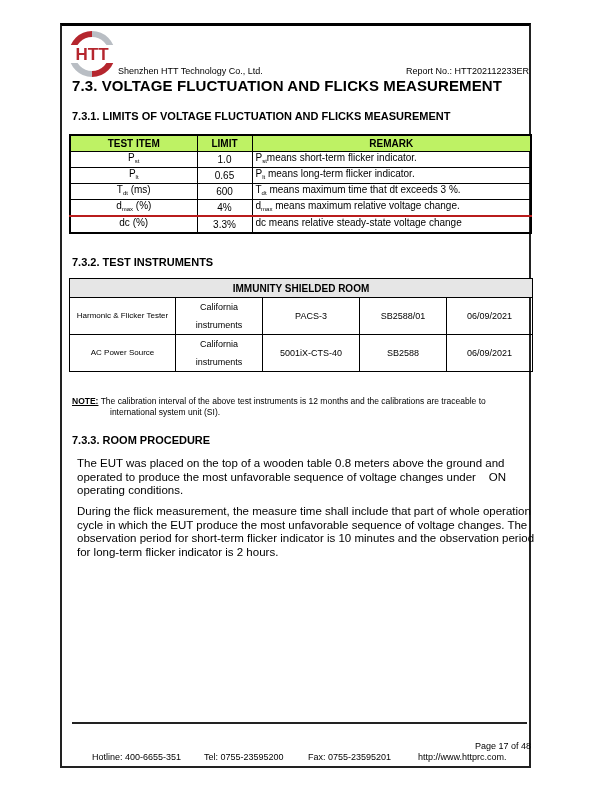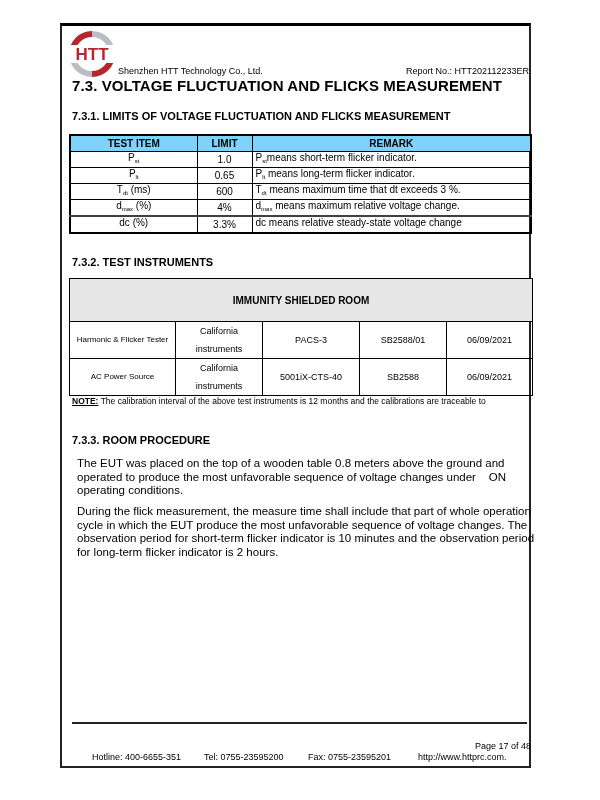--- a/index.html
+++ b/index.html
@@ -12,29 +12,29 @@
   .company { position: absolute; left: 118px; top: 66px; font-size: 9px; }
   .report-no { position: absolute; right: 71px; top: 66px; font-size: 9px; }
   .h1 { position: absolute; left: 72px; top: 77px; font-size: 15px; font-weight: bold; letter-spacing: 0.1px; }
   .h2 { position: absolute; left: 72px; font-size: 11px; font-weight: bold; }
   .h2.s1 { top: 110px; }
   .h2.s2 { top: 256px; }
   .h2.s3 { top: 434px; }
 
   table { border-collapse: collapse; position: absolute; font-size: 10px; }
   .t1 { left: 69px; top: 134px; width: 463px; border: 2px solid #000; }
-  .t1 th { background: #7dd3fc; font-weight: bold; font-size: 10px; height: 15px; border: 1px solid #000; padding: 0; }
+  .t1 th { background: #bef264; font-weight: bold; font-size: 10px; height: 15px; border: 1px solid #000; padding: 0; }
   .t1 td { border: 1px solid #000; height: 12px; padding: 0 3px; line-height: 12px; }
   .t1 td.c { text-align: center; }
   .t1 td.r { text-align: left; }
-  .t1 tr.last td { border-top: 2px solid #404040; margin-left: 48px; }
+  .t1 tr.last td { border-top: 2px solid #b91c1c; margin-left: 48px; }
   sub { font-size: 6px; vertical-align: -2px; }
 
   .t2 { left: 69px; top: 278px; width: 464px; border: 1px solid #000; }
-  .t2 th { background: #e6e6e6; font-weight: bold; font-size: 10px; height: 18px; border: 1px solid #000; padding: 12px; }
+  .t2 th { background: #e6e6e6; font-weight: bold; font-size: 10px; height: 18px; border: 1px solid #000; padding: 0; }
   .t2 th.room { height: 18px; }
   .t2 td { border: 1px solid #000; text-align: center; height: 34px; padding: 0 2px; font-size: 9px; line-height: 18px; }
   .t2 td.name { font-size: 8px; }
 
   .note { position: absolute; left: 72px; top: 396px; font-size: 8.5px; width: 462px; line-height: 11px; }
   .note b { font-weight: bold; text-decoration: underline; }
   .note .indent { padding-left: 38px; }
 
   .para { position: absolute; left: 77px; width: 460px; font-size: 11.5px; line-height: 13.5px; }
   .para.p1 { top: 457px; }
@@ -142,20 +142,21 @@
         </td>
         <td>5001iX-CTS-40</td>
         <td>SB2588</td>
         <td>06/09/2021</td>
       </tr>
     </tbody>
 </table>
 
 <div class="note">
   <div><b>NOTE:</b><span> The calibration interval of the above test instruments is 12 months and the calibrations are traceable to</span></div>
+  <div class="indent">international system unit (SI).</div>
 </div>
 
 <div class="h2 s3">7.3.3. ROOM PROCEDURE</div>
 <div class="para p1" style="white-space:pre-wrap">The EUT was placed on the top of a wooden table 0.8 meters above the ground and operated to produce the most unfavorable sequence of voltage changes under    ON operating conditions.</div>
 <div class="para p2">During the flick measurement, the measure time shall include that part of whole operation cycle in which the EUT produce the most unfavorable sequence of voltage changes. The observation period for short-term flicker indicator is 10 minutes and the observation period for long-term flicker indicator is 2 hours.</div>
 
 <div class="footer-rule"></div>
 <div class="page-num">Page 17 of 48</div>
 <div class="footer f-hot">Hotline: 400-6655-351</div>
 <div class="footer f-tel">Tel: 0755-23595200</div>

